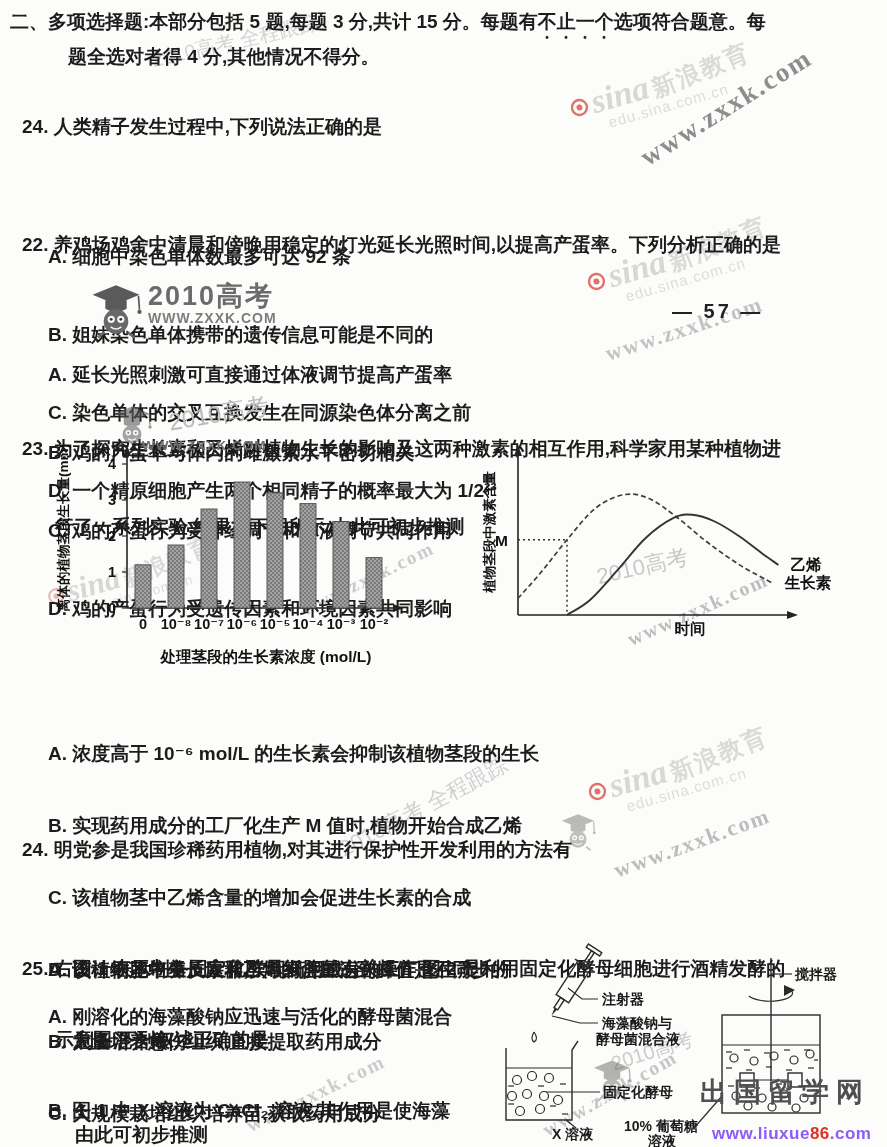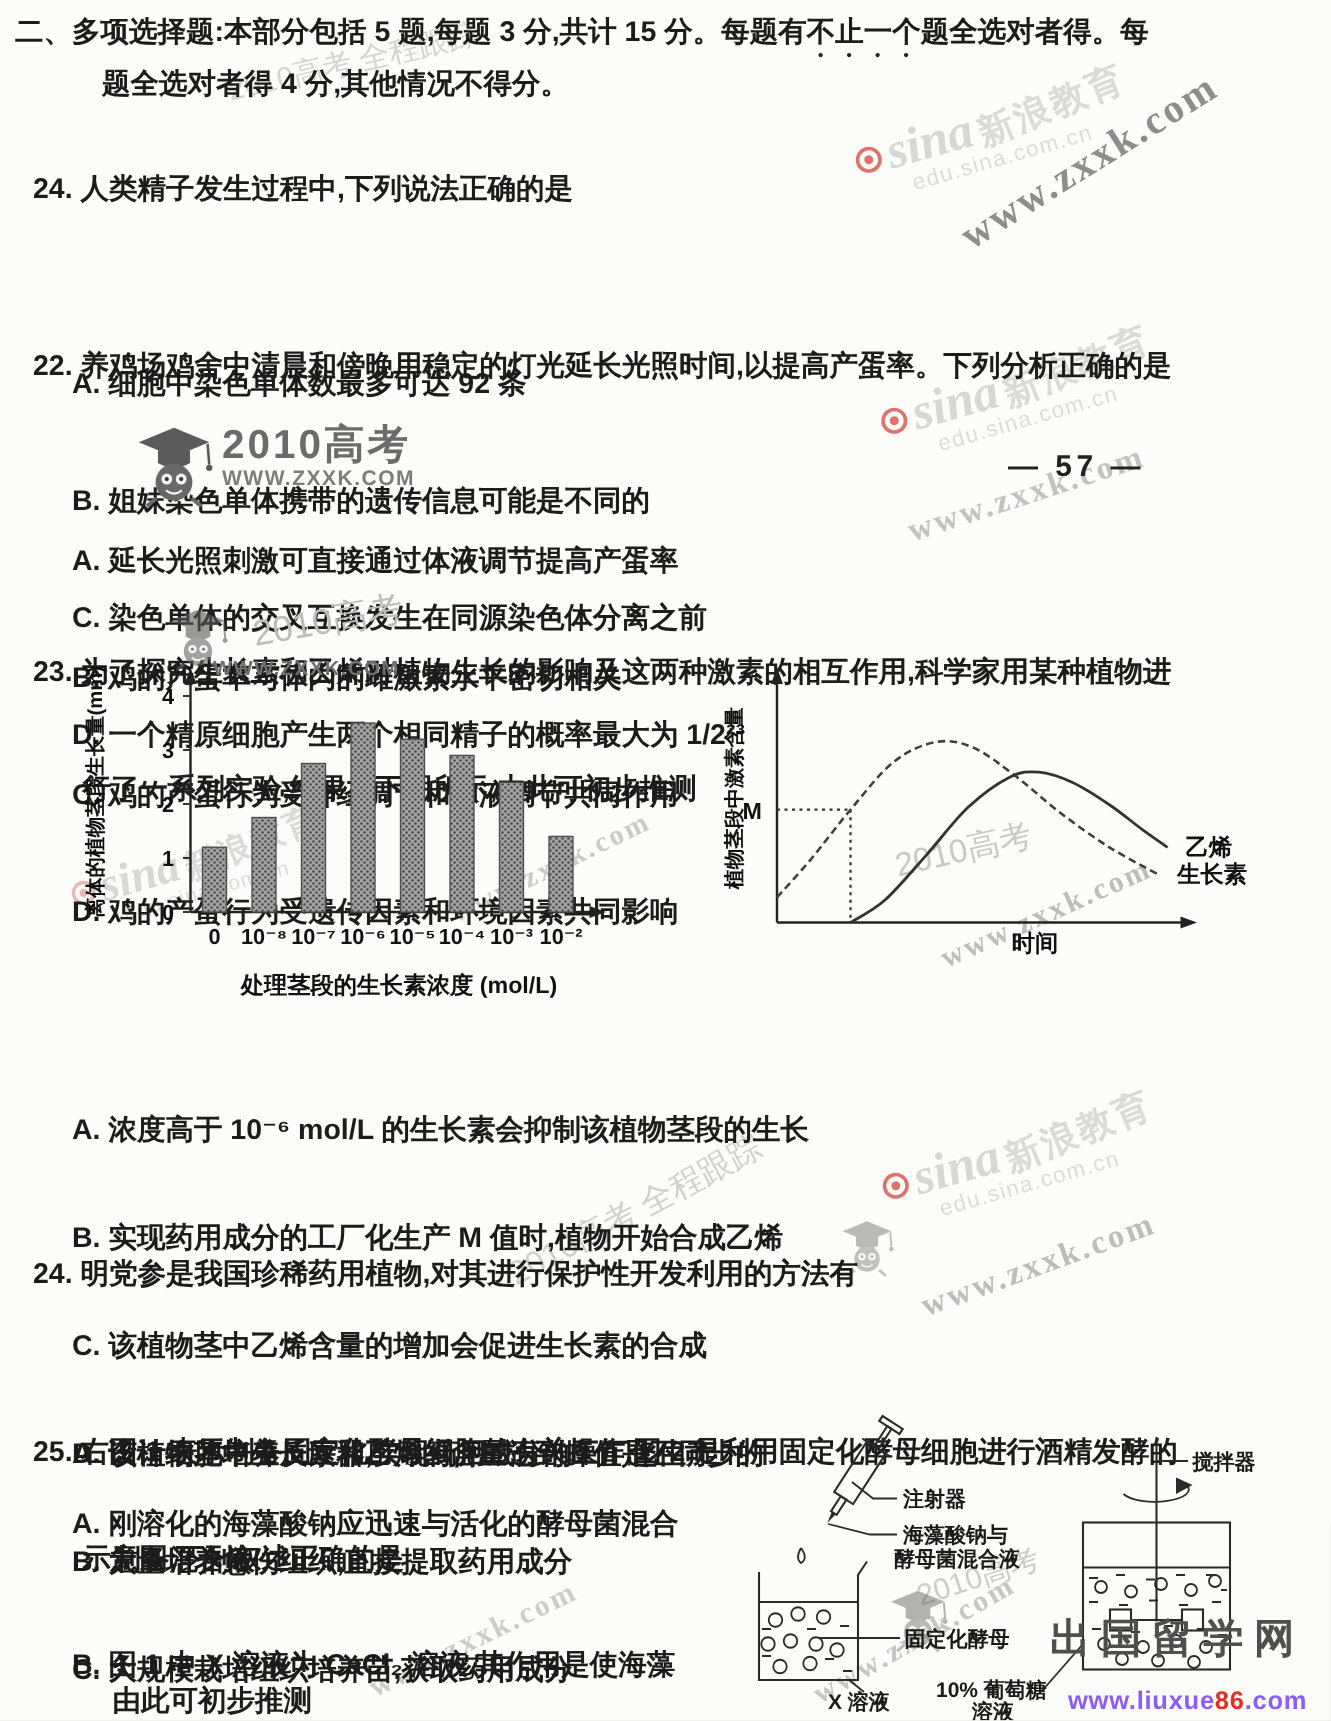--- a/index.html
+++ b/index.html
@@ -140,21 +140,21 @@
   <circle cx="19.5" cy="35" r="3.4" fill="#f5f5f3"></circle>
         <circle cx="28.5" cy="35" r="3.4" fill="#f5f5f3"></circle>
   <circle cx="19.5" cy="35" r="1.3" fill="#333"></circle>
         <circle cx="28.5" cy="35" r="1.3" fill="#333"></circle>
   <path d="M19,42 Q24,46 29,42" stroke="#f0f0ee" stroke-width="1.4" fill="none"></path>
   <line x1="13" y1="47" x2="7" y2="52" stroke="#6a6a6a" stroke-width="2.4"></line>
   <line x1="35" y1="47" x2="41" y2="52" stroke="#6a6a6a" stroke-width="2.4"></line>
 </svg></span>
 
   <div class="abs hdr" style="left:10px;top:8px;width:868px;">
-    <div><span>二、多项选择题:本部分包括 5 题,每题 3 分,共计 15 分。每题有</span><span class="emph">不止一个</span><span>题全选对者得。每</span></div>
+    <div><span>二、多项选择题:本部分包括 5 题,每题 3 分,共计 15 分。每题有</span><span class="emph">不止一个</span><span>选项符合题意。每</span></div>
     <div style="padding-left:58px;">题全选对者得 4 分,其他情况不得分。</div>
   </div>
 
   <div class="abs txt" style="left:22px;top:62px;width:840px;">
     <div class="stem">24. 人类精子发生过程中,下列说法正确的是</div>
     <div class="opts" style="margin-left:26px;">
       <div class="opt">A. 细胞中染色单体数最多可达 92 条</div>
       <div class="opt">B. 姐妹染色单体携带的遗传信息可能是不同的</div>
       <div class="opt">C. 染色单体的交叉互换发生在同源染色体分离之前</div>
       <div class="opt">D. 一个精原细胞产生两个相同精子的概率最大为 1/2²³</div>

